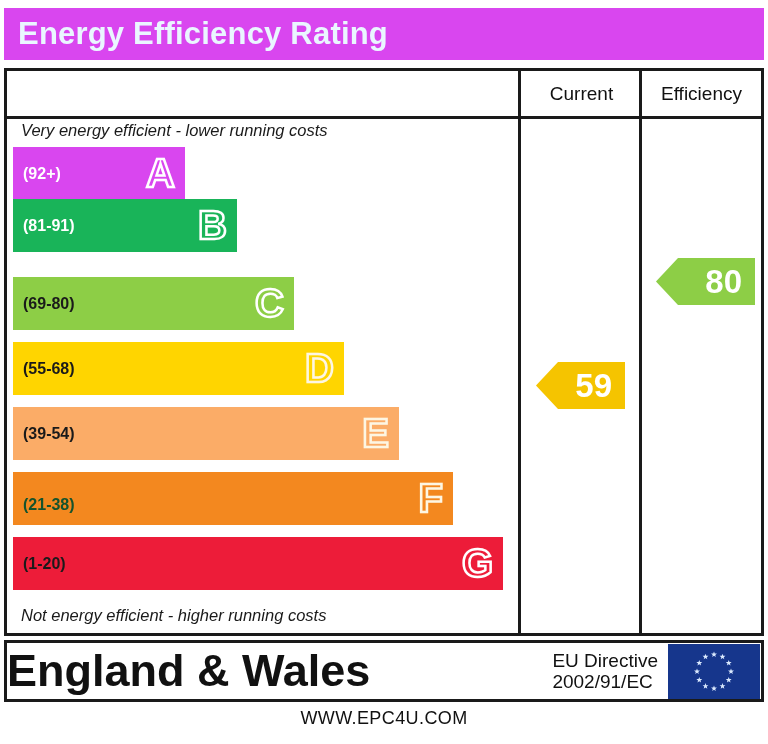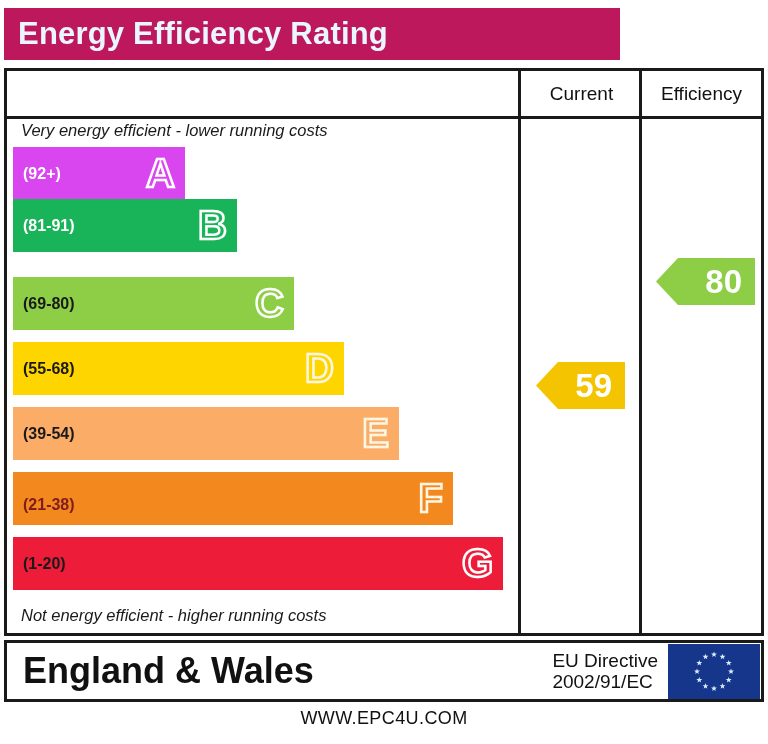--- a/index.html
+++ b/index.html
@@ -19,22 +19,22 @@
     position: absolute;
     left: 0; top: 0;
     width: 768px;
     height: 744px;
   }
 
   
   .epc-header {
     position: absolute;
     left: 4px; top: 8px;
-    width: 616px; height: 52px;
-    background: #be185d;
+    width: 760px; height: 52px;
+    background: #d946ef;
     display: flex;
     align-items: center;
   }
   .epc-header-title {
     font-size: 31px;
     font-weight: bold;
     color: #eaf6ff;
     letter-spacing: 0.2px;
     padding-left: 14px;
     font-family: "Liberation Sans", sans-serif;
@@ -164,24 +164,24 @@
     left: 4px; top: 640px;
     width: 760px; height: 62px;
     border: 3px solid #1a1a1a;
     box-sizing: border-box;
     background: #ffffff;
     display: flex;
     align-items: center;
   }
   .epc-footer-region {
     flex: 1;
-    font-size: 36px;
-    font-weight: bold;
-    color: #111111;
-    padding-left: 16px;
+    font-size: 45px;
+    font-weight: bold;
+    color: #111111;
+    padding-left: 0;
     white-space: nowrap;
     font-family: "Liberation Sans", sans-serif;
   }
   .epc-footer-directive {
     text-align: left;
     font-size: 19px;
     color: #111111;
     line-height: 1.12;
     padding-right: 10px;
     white-space: nowrap;
@@ -244,21 +244,21 @@
           </div>
           <div class="epc-band" style="top: 195px; width: 331px; background: rgb(255, 213, 0);">
             <span class="epc-band-range" style="color: rgb(26, 26, 26);">(55-68)</span>
             <span class="epc-band-letter" style="-webkit-text-stroke: 2.5px rgb(253, 246, 227);">D</span>
           </div>
           <div class="epc-band" style="top: 260px; width: 386px; background: rgb(251, 172, 103);">
             <span class="epc-band-range" style="color: rgb(26, 26, 26);">(39-54)</span>
             <span class="epc-band-letter" style="-webkit-text-stroke: 2.5px rgb(253, 246, 227);">E</span>
           </div>
           <div class="epc-band" style="top: 325px; width: 440px; background: rgb(243, 136, 31);">
-            <span class="epc-band-range" style="color: #7f1d1d; margin-top: 12px;">(21-38)</span>
+            <span class="epc-band-range" style="color: #14532d; margin-top: 12px;">(21-38)</span>
             <span class="epc-band-letter" style="-webkit-text-stroke: 2.5px rgb(253, 246, 227);">F</span>
           </div>
           <div class="epc-band" style="top: 390px; width: 490px; background: rgb(237, 28, 57);">
             <span class="epc-band-range" style="color: rgb(26, 26, 26);">(1-20)</span>
             <span class="epc-band-letter" style="-webkit-text-stroke: 2.5px rgb(255, 255, 255);">G</span>
           </div>
         </div>
       <div class="epc-note epc-note-bottom">Not energy efficient - higher running costs</div>
     </div>
 

